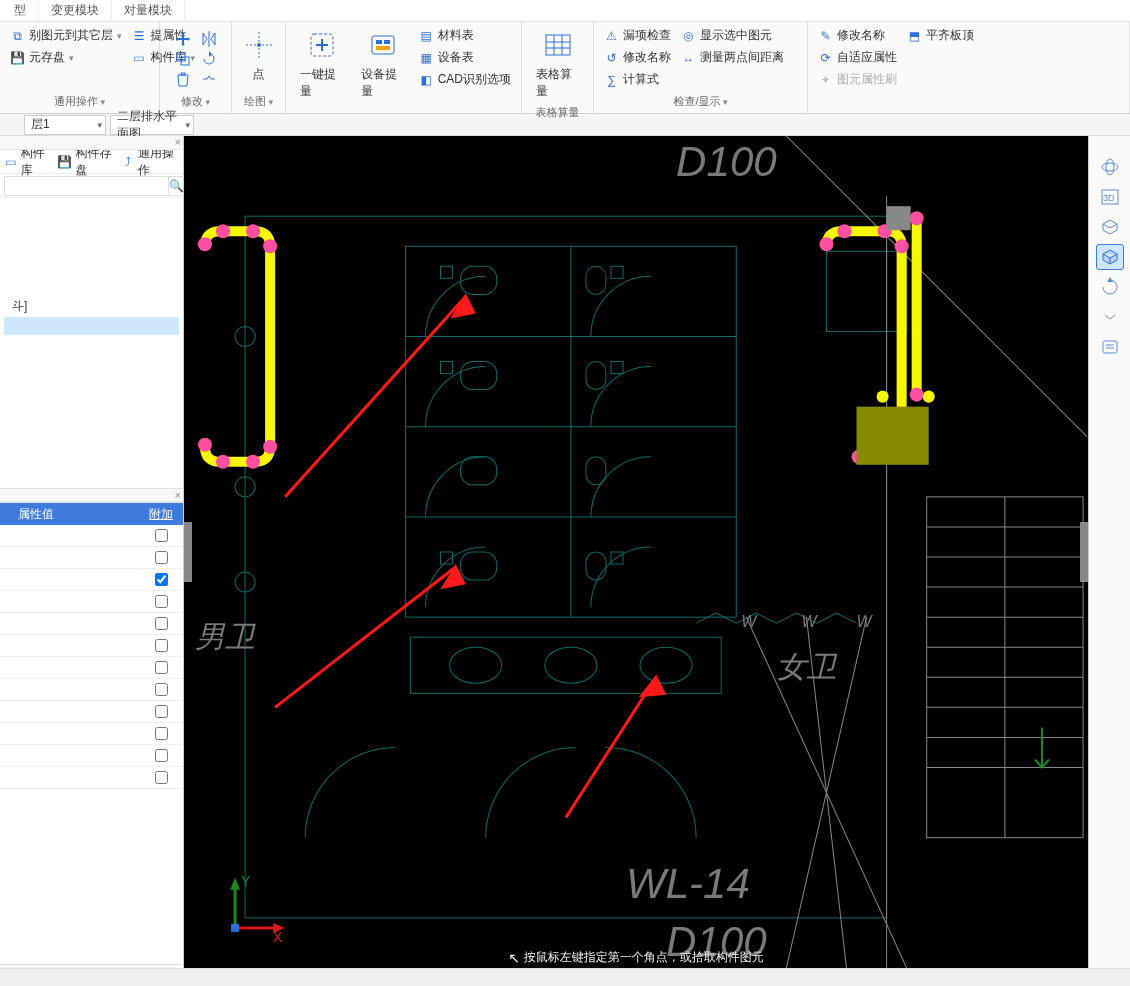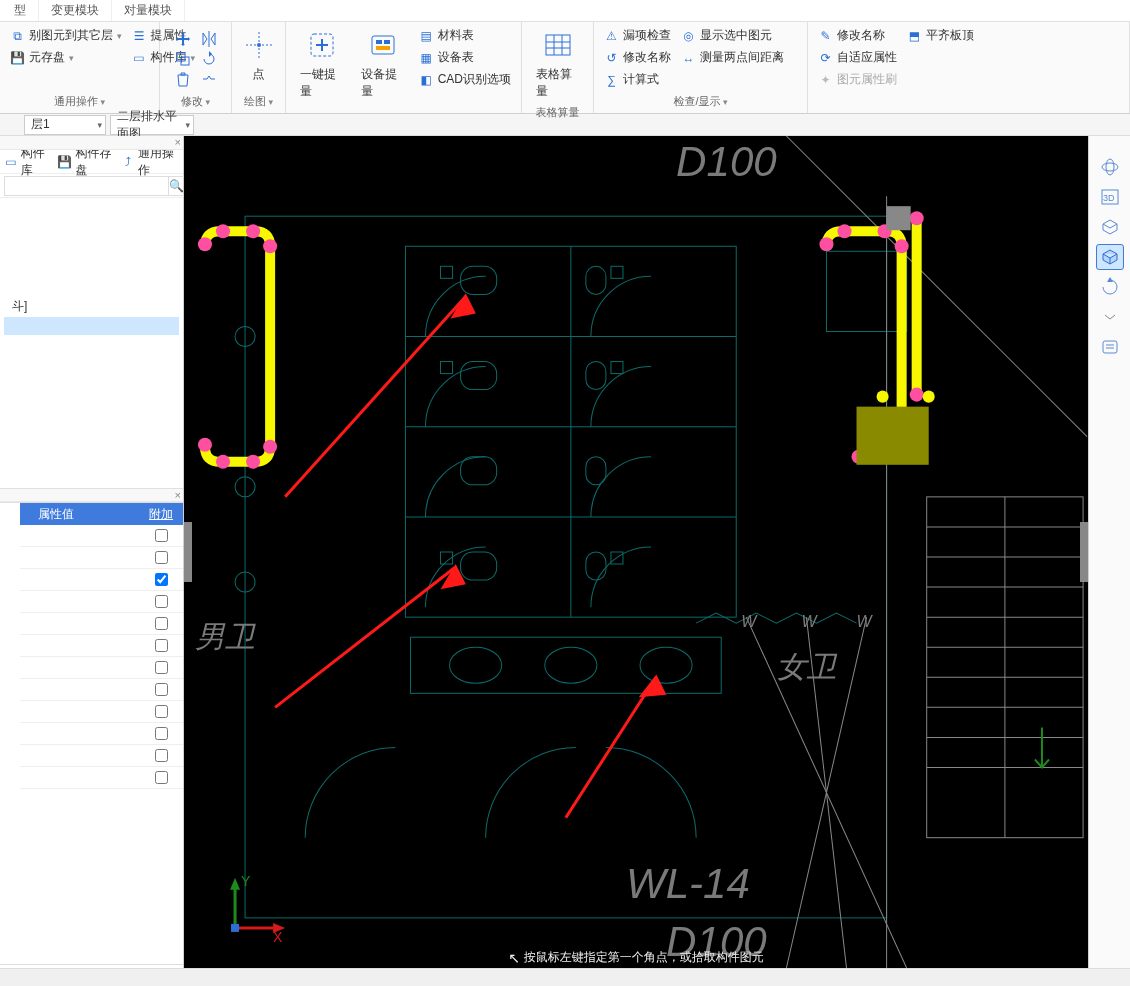--- a/index.html
+++ b/index.html
@@ -34,21 +34,21 @@
   .leftpanel .panehead { height: 14px; background: #f8f8f8; border-bottom: 1px solid #e8e8e8; position: relative; }
   .leftpanel .panehead .x { position: absolute; right: 2px; top: 0; font-size: 11px; color: #888; }
   .leftpanel .toolbar2 { height: 24px; display: flex; align-items: center; gap: 6px; padding: 0 4px; border-bottom: 1px solid #eee; font-size: 12px; color: #333; }
   .leftpanel .toolbar2 .tb { display: flex; align-items: center; gap: 3px; }
   .leftpanel .search { height: 24px; padding: 2px 4px; border-bottom: 1px solid #eee; display: flex; }
   .leftpanel .search input { flex: 1; border: 1px solid #ddd; height: 20px; font-size: 12px; padding: 0 4px; }
   .leftpanel .search .sic { width: 20px; height: 20px; display: flex; align-items: center; justify-content: center; border: 1px solid #ddd; border-left: none; color: #888; }
   .leftpanel .tree { flex: 0 0 auto; padding: 6px 4px; font-size: 12px; color: #333; height: 290px; }
   .leftpanel .tree .node { padding: 2px 0 2px 8px; }
   .leftpanel .tree .sel { background: #cfe6ff; }
-  .propgrid { flex: 1; border-top: 1px solid #e0e0e0; overflow: hidden; font-size: 12px; padding-left: 20px; }
+  .propgrid { flex: 1; border-top: 1px solid #e0e0e0; overflow: hidden; font-size: 12px; }
   .propgrid .pghead { display: flex; background: #3f7bdc; color: #fff; height: 22px; align-items: center; }
   .propgrid .pghead div { padding: 0 6px; }
   .propgrid .c1 { width: 6px; }
   .propgrid .c2 { flex: 1; }
   .propgrid .c3 { width: 44px; text-align: center; text-decoration: underline; }
   .propgrid .row { display: flex; height: 22px; align-items: center; border-bottom: 1px solid #eee; }
   .propgrid .row .c3 input { margin: 0 auto; display: block; }
   .pgfoot { height: 22px; border-top: 1px solid #ddd; display: flex; align-items: center; padding: 0 4px; font-size: 12px; color: #444; }
 
   

